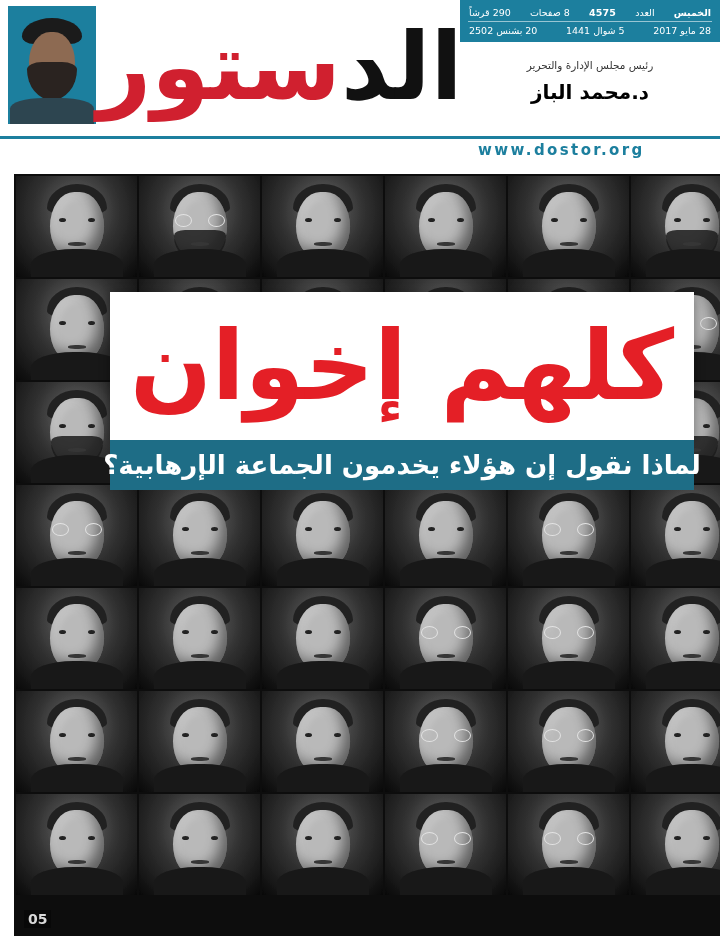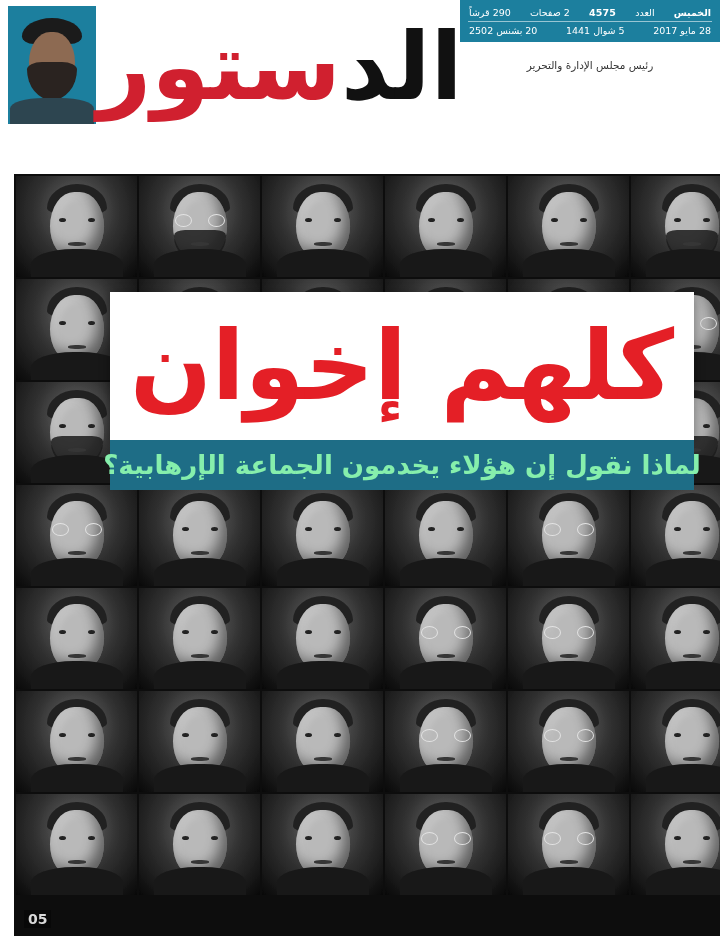--- a/index.html
+++ b/index.html
@@ -325,21 +325,21 @@
     top: 266px;
     left: 96px;
     width: 584px;
     height: 50px;
     background: #1e6d86;
     display: flex;
     align-items: center;
     justify-content: center;
   }
   .sub-text {
-    color: #86efac;
+    color: #ffffff;
     font-size: 26px;
     font-weight: bold;
     line-height: 1.1;
     white-space: nowrap;
     letter-spacing: -0.4px;
   }
 
   
   .page-number {
     position: absolute;
@@ -378,36 +378,40 @@
 
     <div class="logo">
       <div class="logo-text"><span>الد</span><span class="logo-accent">ستور</span></div>
     </div>
 
     <div class="info-strip">
       <div class="info-row">
         <span class="info-cell-strong">الخميس</span>
         <span>العدد</span>
         <span class="info-cell-strong">4575</span>
-        <span>2 صفحات</span>
+        <span>8 صفحات</span>
         <span>290 قرشاً</span>
       </div>
       <div class="info-sep"></div>
       <div class="info-row">
         <span>28 مايو 2017</span>
         <span>5 شوال 1441</span>
         <span>20 بشنس 2502</span>
       </div>
     </div>
 
     <div class="editor-block">
       <div class="editor-role">رئيس مجلس الإدارة والتحرير</div>
+      <div class="editor-name">د.محمد الباز</div>
     </div>
   </div>
 
+  <div class="website-bar">
+    <div class="site">www.dostor.org</div>
+  </div>
 
   <div class="montage">
     <div class="grid">
 
       <div class="cell">
           <div class="bg"></div>
           <div class="hair"></div>
           <div class="head"></div>
           <div class="eye l"></div>
           <div class="eye r"></div>

